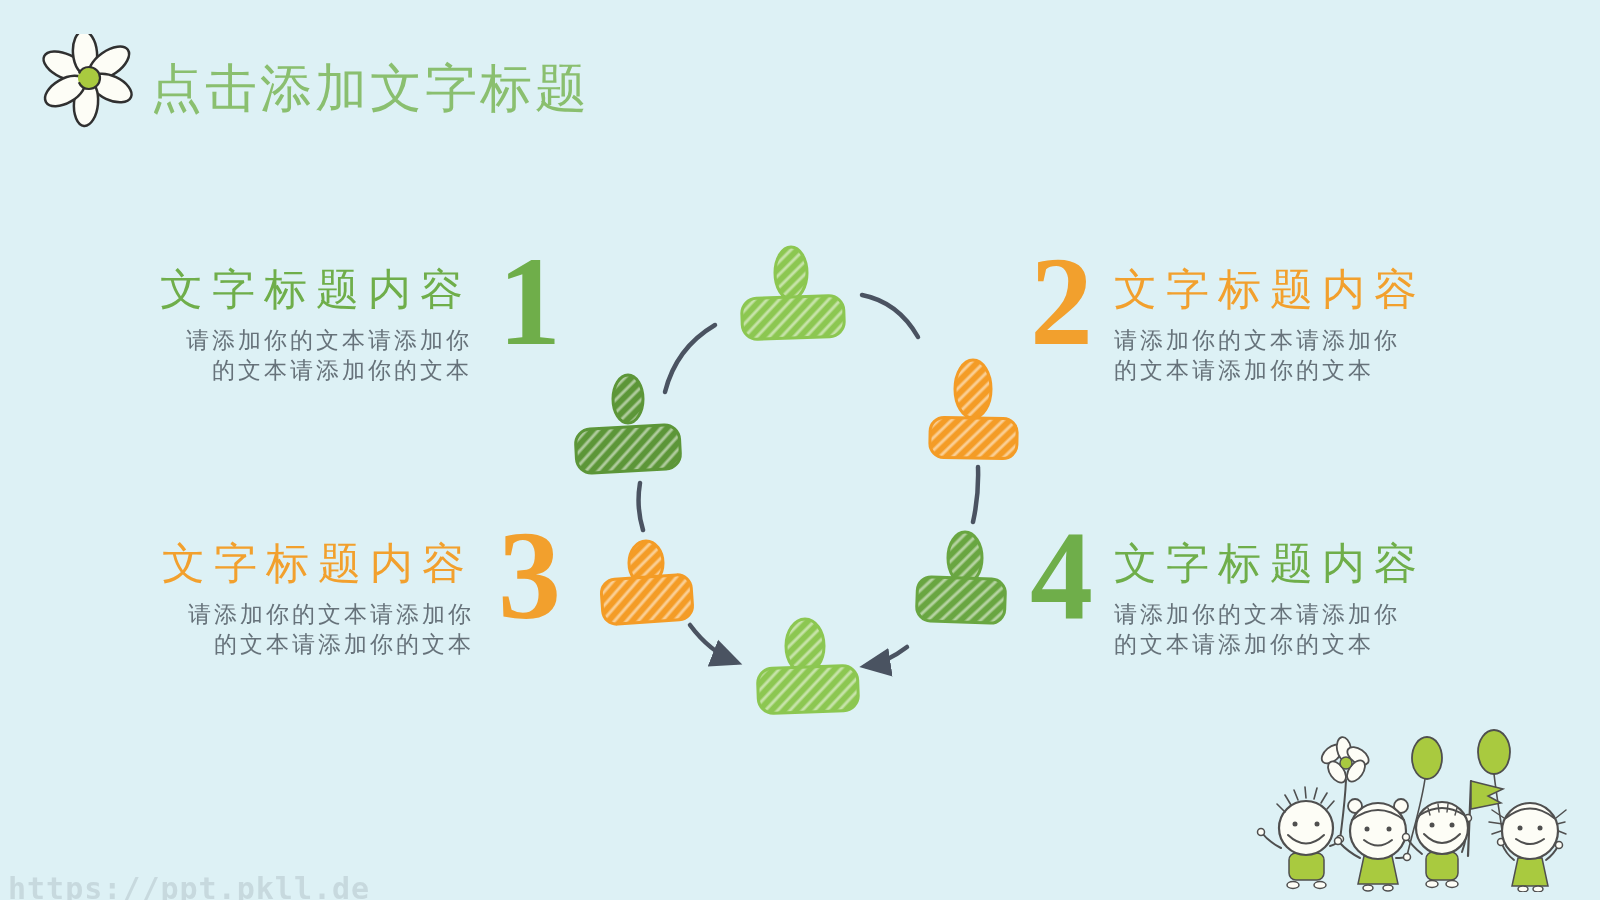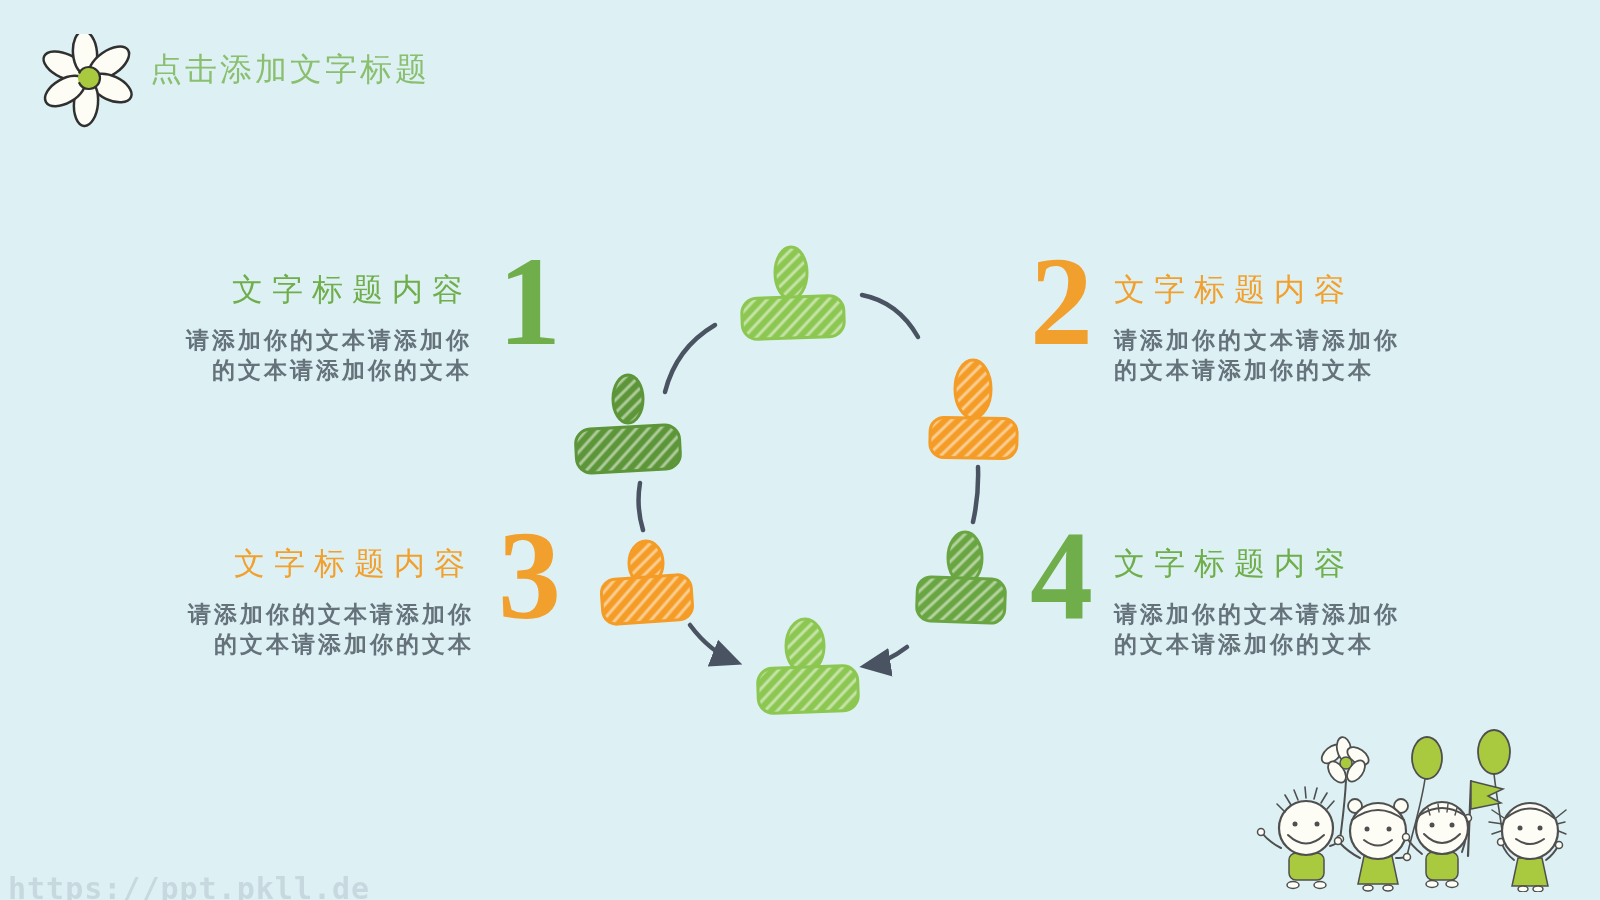--- a/index.html
+++ b/index.html
@@ -4,29 +4,29 @@
 <style>
   html,body{margin:0;padding:0;background:#cfe4ea;}
   .slide{
     position:relative;width:1600px;height:900px;overflow:hidden;
     background:var(--background,#ddf1f5);
     font-family:"Liberation Serif","DejaVu Serif",serif;
   }
   .abs{position:absolute;}
   
   .header-title{
-    left:150px;top:48px;font-size:32px;letter-spacing:3px;
+    left:150px;top:54px;font-size:52px;letter-spacing:3px;
     color:var(--header-green,#8abf6f);white-space:nowrap;
   }
   
   .block{width:340px;}
-  .block-title{font-size:31px;letter-spacing:9px;line-height:56px;white-space:nowrap;}
+  .block-title{font-size:43px;letter-spacing:9px;line-height:56px;white-space:nowrap;}
   .block-body{
     margin-top:8px;font-size:23px;letter-spacing:3px;line-height:30px;
-    color:var(--body-gray,#66727a);white-space:pre-line;font-weight:bold;
+    color:var(--body-gray,#66727a);white-space:pre-line;
   }
   .align-right{text-align:right;}
   .align-left{text-align:left;}
   .c-green{color:var(--green,#6fae4a);}
   .c-orange{color:var(--orange,#f2a02d);}
   .num{font-size:126px;line-height:108px;font-weight:bold;}
   .b1{left:132px;top:262px;}  .n1{left:498px;top:248px;}
   .b2{left:1114px;top:262px;} .n2{left:1030px;top:248px;}
   .b3{left:134px;top:536px;}  .n3{left:498px;top:522px;}
   .b4{left:1114px;top:536px;} .n4{left:1030px;top:522px;}

